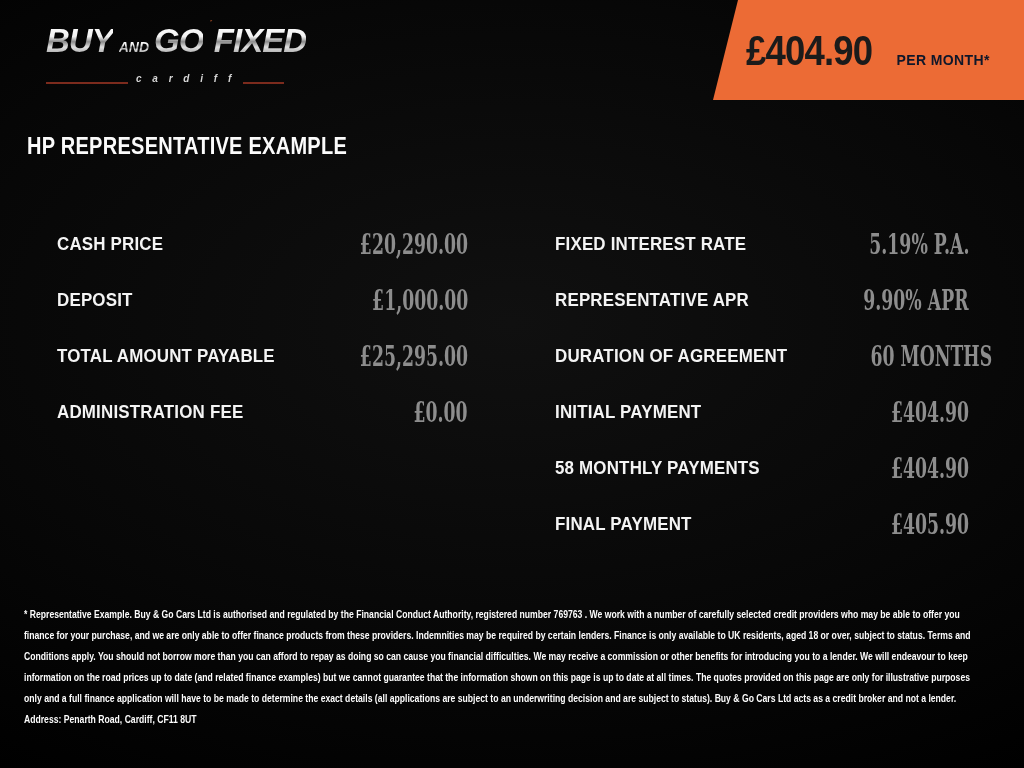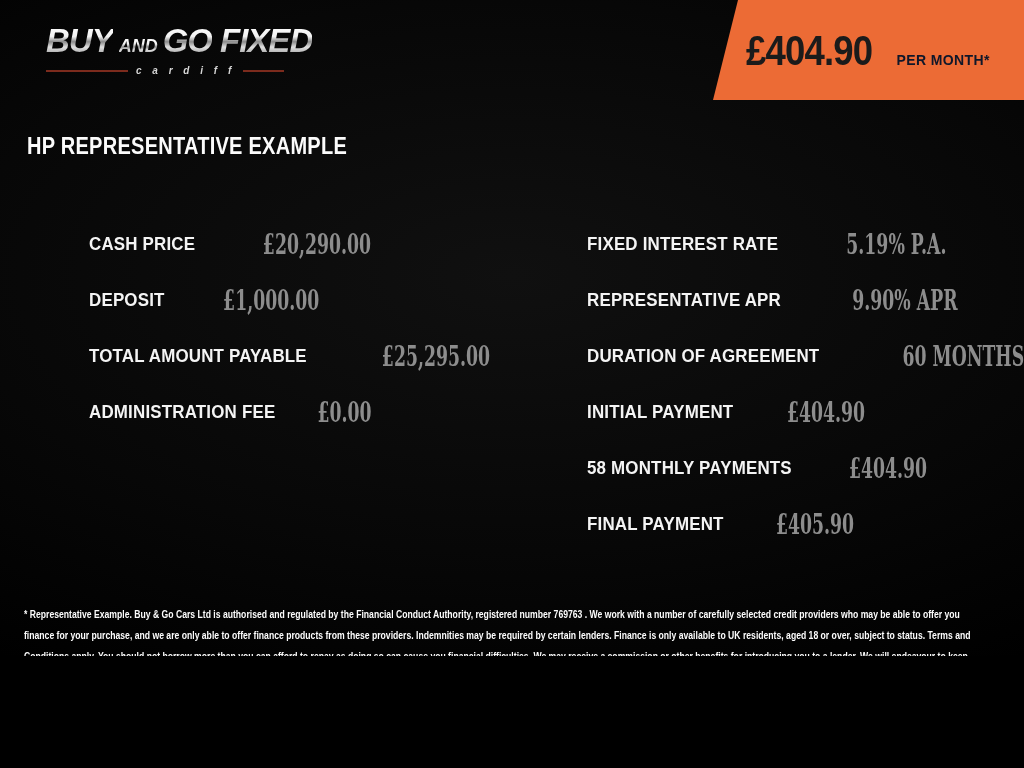--- a/index.html
+++ b/index.html
@@ -1,34 +1,34 @@
 <!DOCTYPE html>
 <html><head>
 <meta charset="utf-8">
 <style>
   html,body{margin:0;padding:0;background:#000;}
   .page{
-    position:relative;width:1024px;height:656px;overflow:hidden;
+    position:relative;width:1024px;height:768px;overflow:hidden;
     background:radial-gradient(ellipse 90% 70% at 50% 42%, #101010 0%, #070707 60%, #000 100%);
     font-family:"Liberation Sans",sans-serif;
     text-decoration:underline;
   }
 
   
   .logo{position:absolute;left:46px;top:16px;width:260px;}
   .logo-row{display:flex;align-items:baseline;white-space:nowrap;}
   .chrome{
     font-style:italic;font-weight:700;letter-spacing:-1px;
     background:linear-gradient(180deg,#ffffff 0%,#f2f2f2 38%,#8b8b8b 52%,#e0e0e0 66%,#767676 100%);
     -webkit-background-clip:text;background-clip:text;color:transparent;
   }
   .chrome-big{font-size:33px;}
-  .chrome-small{font-size:18px;margin:0 5px 0 6px;letter-spacing:0;}
+  .chrome-small{font-size:14px;margin:0 5px 0 6px;letter-spacing:0;}
   .logo-arrow{margin:0 1px 0 7px;transform:translateY(-13px);}
-  .logo-sub-row{display:flex;align-items:center;margin-top:5px;width:238px;}
+  .logo-sub-row{display:flex;align-items:flex-end;margin-top:13px;width:238px;}
   .logo-sub-line{height:2px;background:#7c2b1d;}
   .logo-sub-line.l{width:82px;}
   .logo-sub-line.r{flex:1;}
   .logo-sub-text{
     color:#d6d6d6;font-size:10px;font-style:italic;font-weight:700;
     letter-spacing:4px;margin:0 8px;white-space:nowrap;
   }
 
   
   .banner{
@@ -47,21 +47,21 @@
   .heading{
     position:absolute;left:27px;top:133px;
     font-size:23px;font-weight:700;color:#fbfbfb;letter-spacing:0.3px;white-space:nowrap;
     transform:scaleX(0.87);transform-origin:left top;
   }
 
   
   .fcol{position:absolute;top:216px;display:flex;flex-direction:column;}
   .fcol.left{left:57px;width:411px;}
   .fcol.right{left:555px;width:414px;}
-  .frow{height:56px;display:flex;justify-content:flex-start;align-items:center;margin-left:32px;}
+  .frow{height:56px;display:flex;justify-content:space-between;align-items:center;}
   .flabel{
     font-size:18px;font-weight:700;color:#f4f4f4;letter-spacing:0.2px;white-space:nowrap;
     transform:scaleX(0.94);transform-origin:left center;
   }
   .fvalue{
     font-family:"DejaVu Serif",serif;font-size:27px;font-weight:700;color:#8d8d8d;
     white-space:nowrap;transform:scaleX(0.64);transform-origin:right center;letter-spacing:0;
   }
 
   

